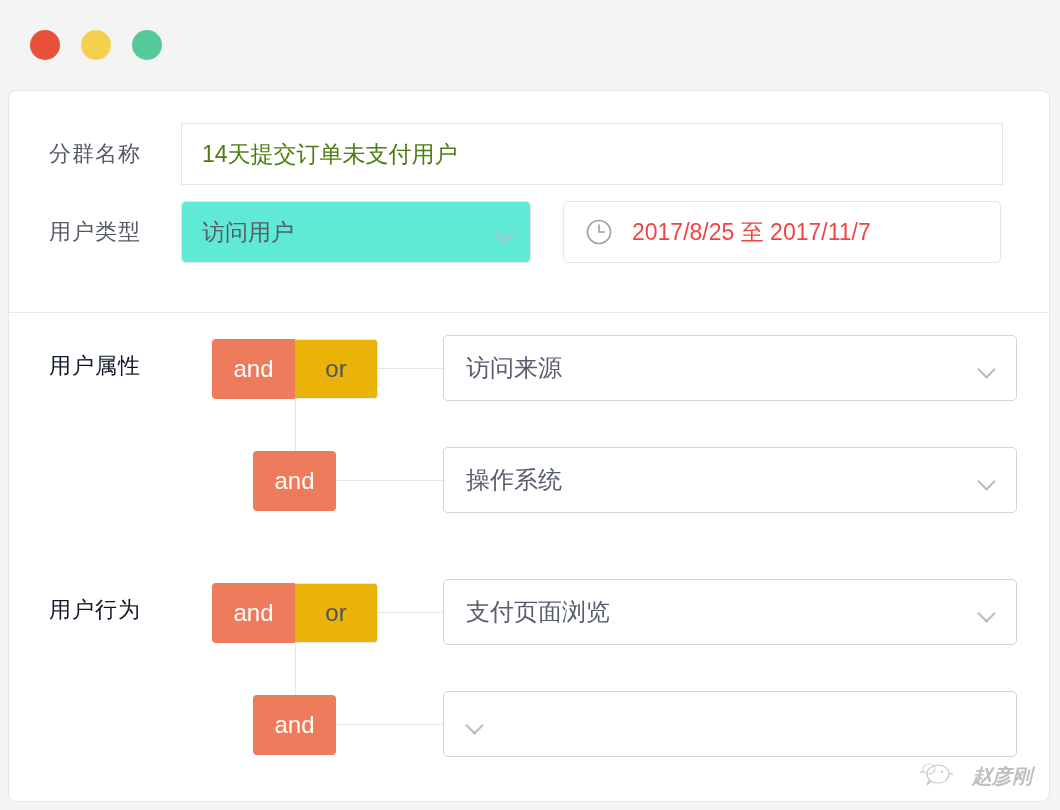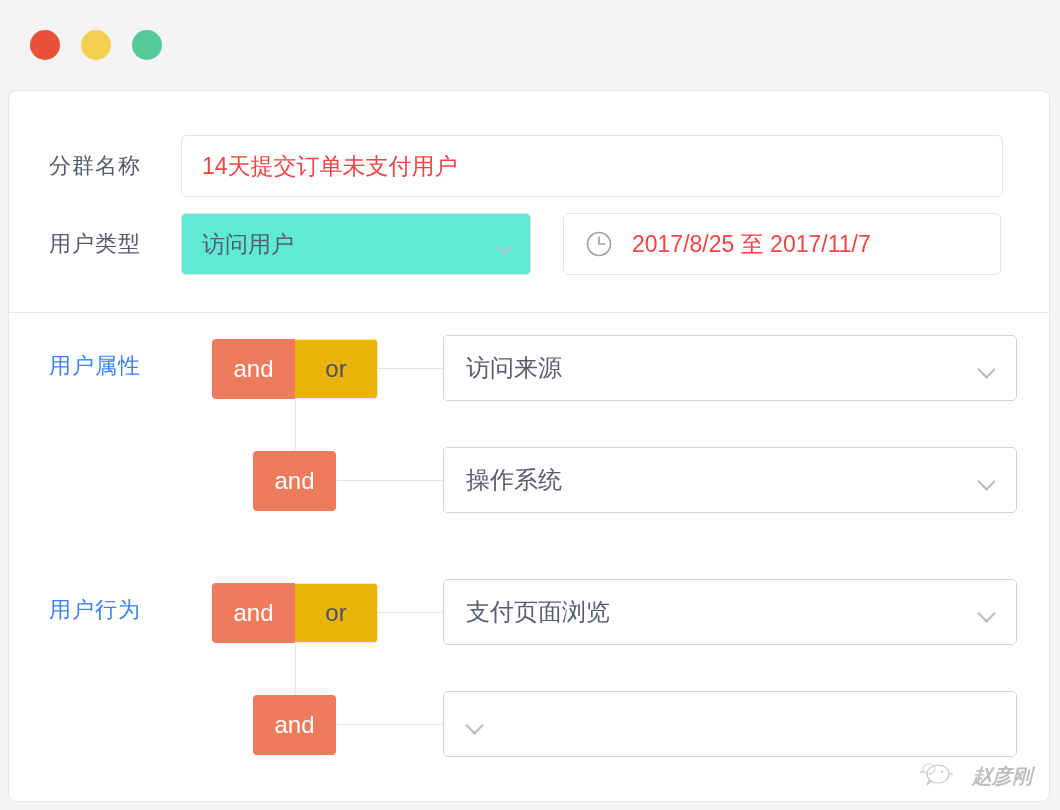--- a/index.html
+++ b/index.html
@@ -47,44 +47,43 @@
   .top-section {
     padding: 32px 0 0 0;
     border-bottom: 1px solid #e8eaee;
     height: 222px;
     box-sizing: border-box;
   }
   .form-row {
     display: flex;
     align-items: center;
     padding-left: 40px;
-    margin-top: 12px;
   }
   .form-row + .form-row { margin-top: 16px; }
 
   .field-label {
     font-size: 22px;
     color: #555b66;
     width: 132px;
     flex: 0 0 132px;
     letter-spacing: 1px;
   }
 
   .text-input {
     width: 822px;
     height: 62px;
     box-sizing: border-box;
     border: 1px solid #e2e5ea;
-    border-radius: 6px;
+    border-radius: 1px;
     background: #fff;
     display: flex;
     align-items: center;
     padding: 0 20px;
     font-size: 23px;
-    color: #ef4444;
+    color: #4d7c0f;
   }
 
   .select-box {
     width: 350px;
     height: 62px;
     box-sizing: border-box;
     border: 1px solid #e2e5ea;
     border-radius: 5px;
     background: #5eead4;
     display: flex;
@@ -138,21 +137,21 @@
   .rule-group {
     position: relative;
     height: 244px;
   }
 
   .group-label {
     position: absolute;
     left: 40px;
     top: 38px;
     font-size: 22px;
-    color: #3b82f6;
+    color: #0f172a;
     letter-spacing: 1px;
     width: 140px;
   }
 
   
   .toggle {
     position: absolute;
     left: 203px;
     top: 26px;
     display: flex;

